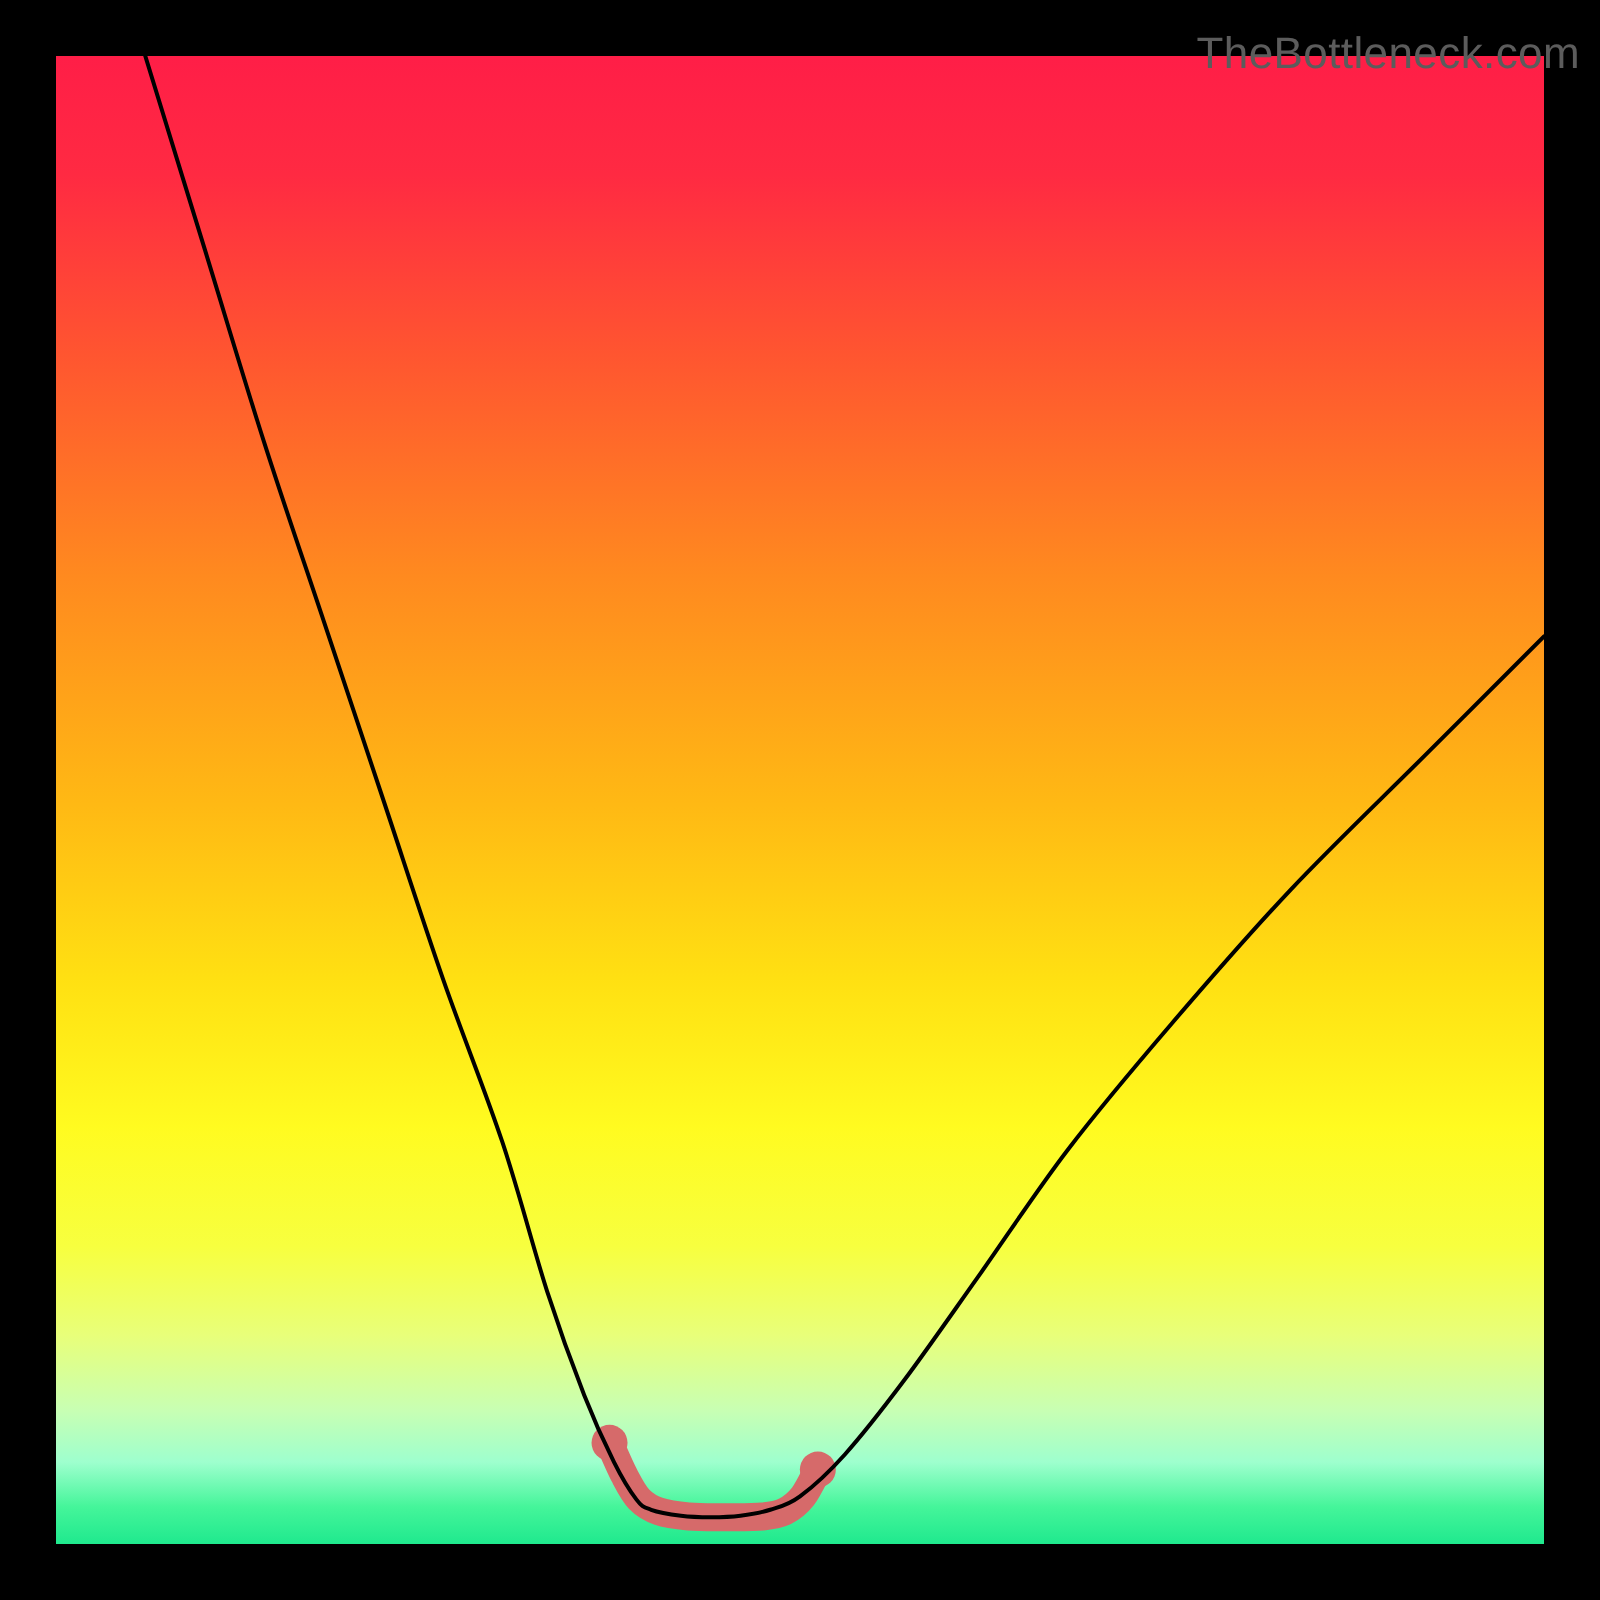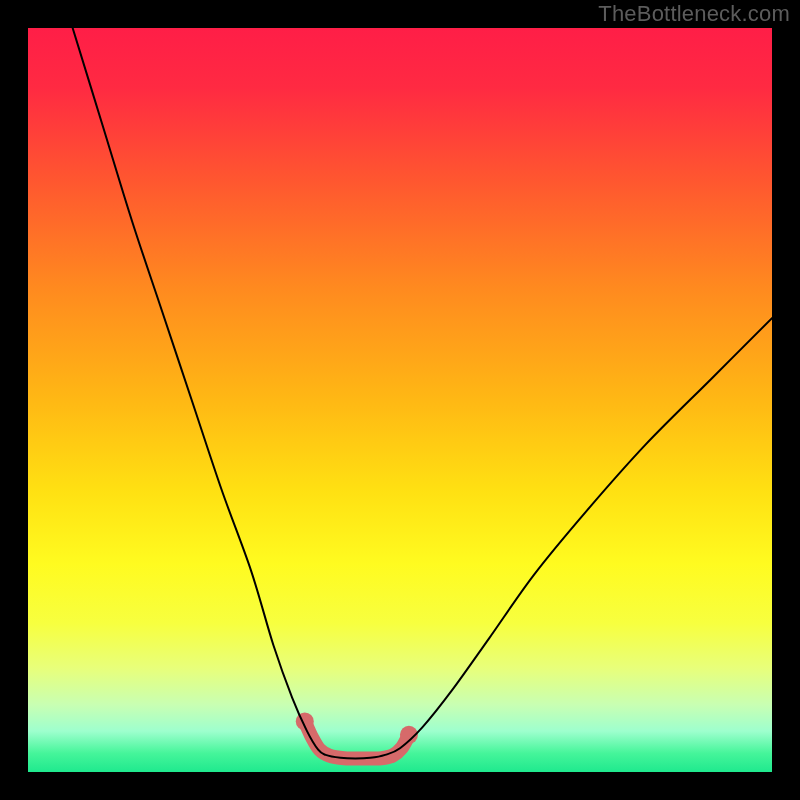--- a/index.html
+++ b/index.html
@@ -29,21 +29,21 @@
   }
   .gradient {
     position: absolute;
     left: 0;
     top: 0;
     width: 100%;
     height: 100%;
   }
   .watermark {
     position: absolute;
-    top: 1px;
+    top: 14px;
     right: 10px;
     color: #5c5c5c;
     font-size: 22px;
     font-weight: 500;
     letter-spacing: 0.2px;
   }
   svg.curve {
     position: absolute;
     left: 0;
     top: 0;

